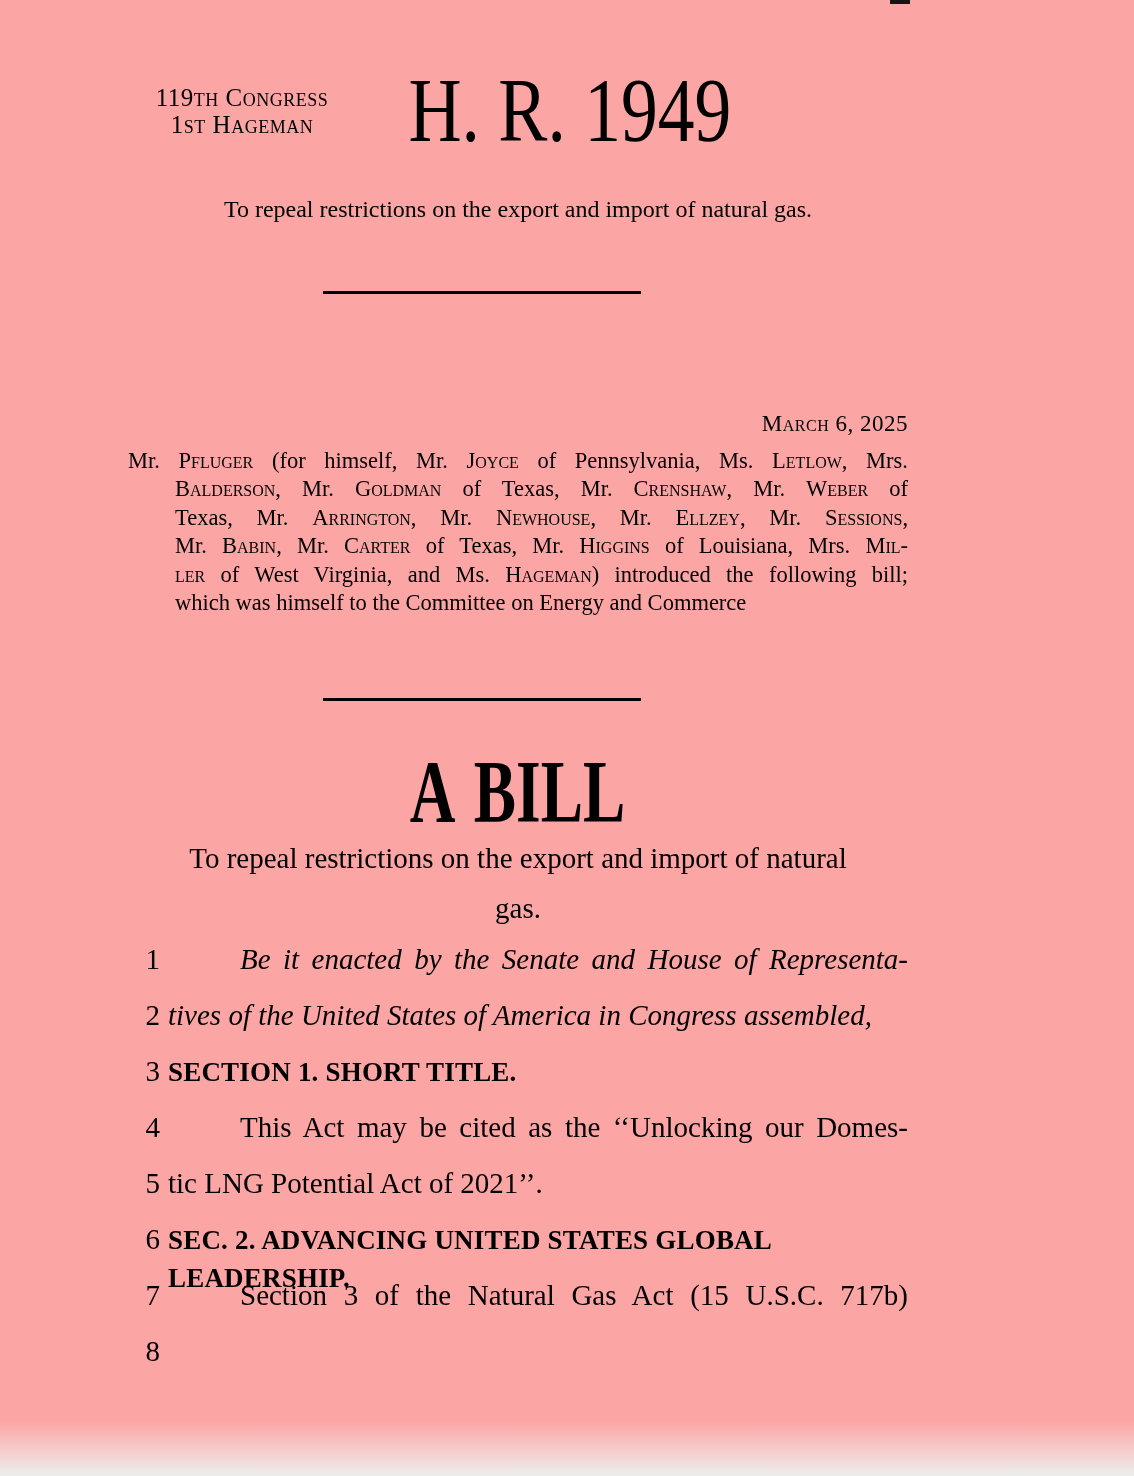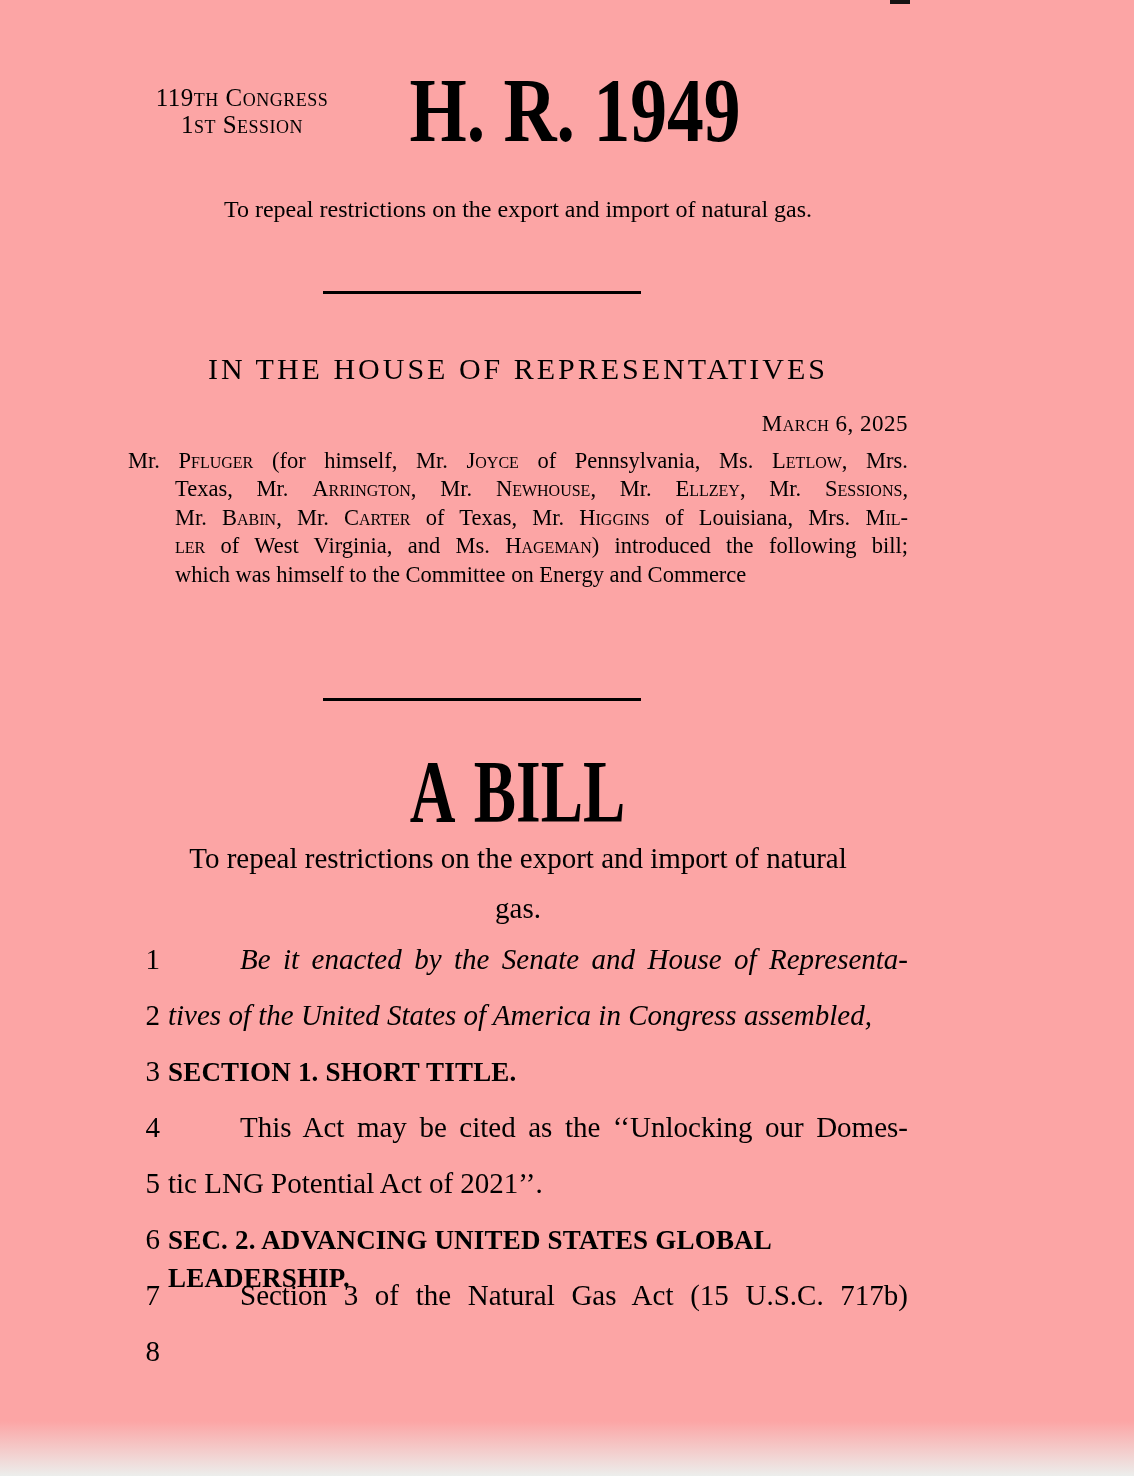--- a/index.html
+++ b/index.html
@@ -20,21 +20,21 @@
   }
   .content { position:absolute; left:128px; top:0; width:780px; height:1476px; }
 
   .congress-block {
     position:absolute; left:0; top:84px; width:228px;
     text-align:center; font-variant:small-caps;
     font-size:25px; line-height:27px; letter-spacing:0.5px;
   }
   .bill-number {
     position:absolute; left:240px; top:64px; width:372px;
-    text-align:center; font-weight:bold; font-size:92px; line-height:1;
+    text-align:center; font-weight:normal; font-size:92px; line-height:1;
     white-space:nowrap;
   }
   .bill-number .squeeze { display:inline-block; transform:scaleX(0.80); transform-origin:center; }
 
   .short-title {
     position:absolute; left:0; top:196px; width:780px;
     text-align:center; font-size:24px;
   }
 
   .rule { position:absolute; left:195px; width:318px; height:3px; background:#000; }
@@ -87,37 +87,37 @@
 <body>
 
 <div class="page">
 
   <div class="page-mark"></div>
 
   <div class="content">
 
     <div class="congress-block">
       <div>119th Congress</div>
-      <div>1st Session</div>
+      <div>1st Hageman</div>
     </div>
 
     <div class="bill-number">
       <span class="squeeze">H. R. 1949</span>
     </div>
 
     <div class="short-title">To repeal restrictions on the export and import of natural gas.</div>
 
     <div class="rule rule-1"></div>
 
-    <div class="house-heading">IN THE HOUSE OF REPRESENTATIVES</div>
 
     <div class="intro-date">March 6, 2025</div>
 
     <div class="sponsors" id="sponsors">
         <div class="sponsor-line first just"><span>Mr. </span><span class="sc">Pfluger</span><span> (for himself, Mr. </span><span class="sc">Joyce</span><span> of Pennsylvania, Ms. </span><span class="sc">Letlow</span><span>, Mrs.</span></div>
+        <div class="sponsor-line just"><span class="sc">Balderson</span><span>, Mr. </span><span class="sc">Goldman</span><span> of Texas, Mr. </span><span class="sc">Crenshaw</span><span>, Mr. </span><span class="sc">Weber</span><span> of</span></div>
         <div class="sponsor-line just"><span>Texas, Mr. </span><span class="sc">Arrington</span><span>, Mr. </span><span class="sc">Newhouse</span><span>, Mr. </span><span class="sc">Ellzey</span><span>, Mr. </span><span class="sc">Sessions</span><span>,</span></div>
         <div class="sponsor-line just"><span>Mr. </span><span class="sc">Babin</span><span>, Mr. </span><span class="sc">Carter</span><span> of Texas, Mr. </span><span class="sc">Higgins</span><span> of Louisiana, Mrs. </span><span class="sc">Mil-</span></div>
         <div class="sponsor-line just"><span class="sc">ler</span><span> of West Virginia, and Ms. </span><span class="sc">Hageman</span><span>) introduced the following bill;</span></div>
         <div class="sponsor-line"><span>which was himself to the Committee on Energy and Commerce</span></div>
       </div>
 
     <div class="rule rule-2"></div>
 
     <div class="bill-heading">
       <span class="squeeze">A BILL</span>

